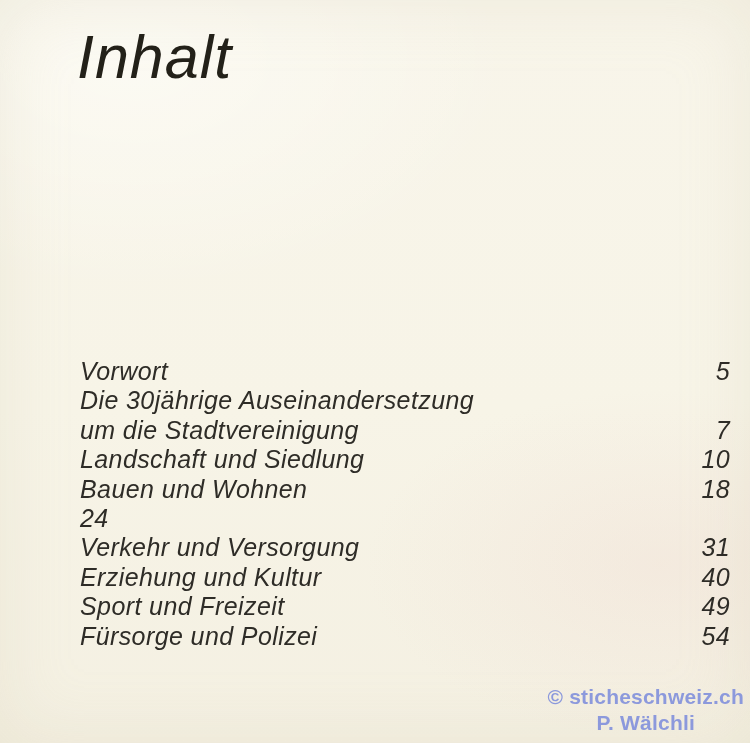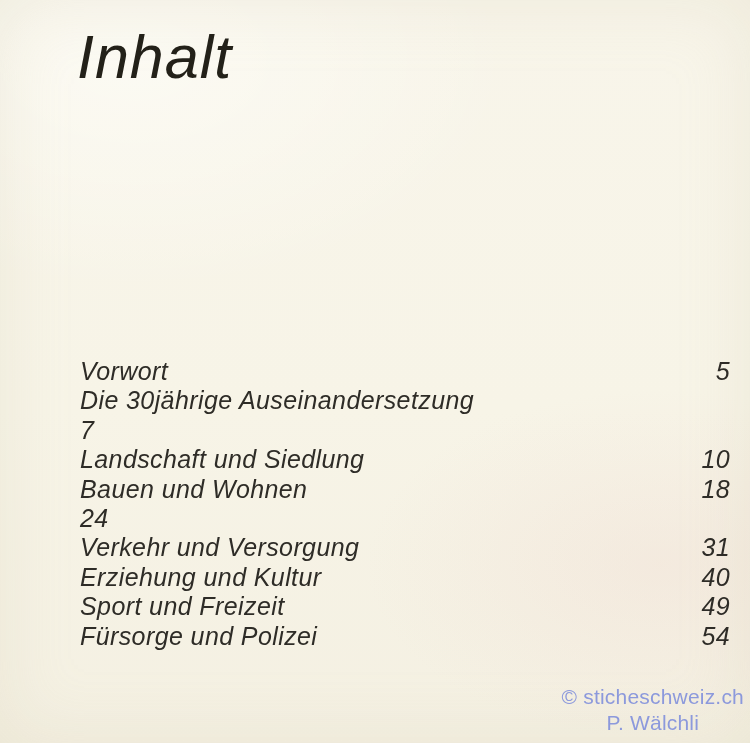--- a/index.html
+++ b/index.html
@@ -48,21 +48,21 @@
   }
   .toc-row .pagenum {
     text-align: right;
     white-space: pre;
   }
   .watermark {
     position: absolute;
     right: 6px;
     bottom: 7px;
     text-align: center;
-    font-weight: normal;
+    font-weight: bold;
     font-size: 21px;
     line-height: 26px;
     letter-spacing: 0.2px;
     color: #8c99dc;
   }
 </style>
 </head>
 <body>
 
 <div class="page">
@@ -72,20 +72,21 @@
   <div class="toc">
     <div class="toc-row">
       <span>Vorwort</span>
       <span class="pagenum">5</span>
     </div>
     <div class="toc-row">
       <span>Die 30jährige Auseinandersetzung</span>
       <span class="pagenum"></span>
     </div>
     <div class="toc-row">
+      <span>um die Stadtvereinigung</span>
       <span class="pagenum">7</span>
     </div>
     <div class="toc-row">
       <span>Landschaft und Siedlung</span>
       <span class="pagenum">10</span>
     </div>
     <div class="toc-row">
       <span>Bauen und Wohnen</span>
       <span class="pagenum">18</span>
     </div>

